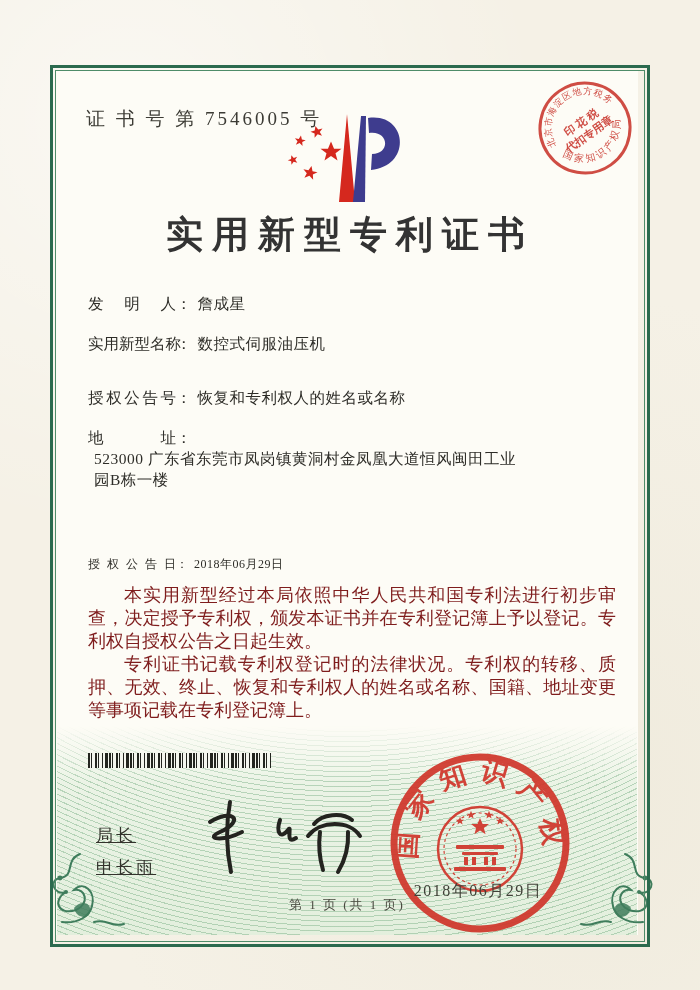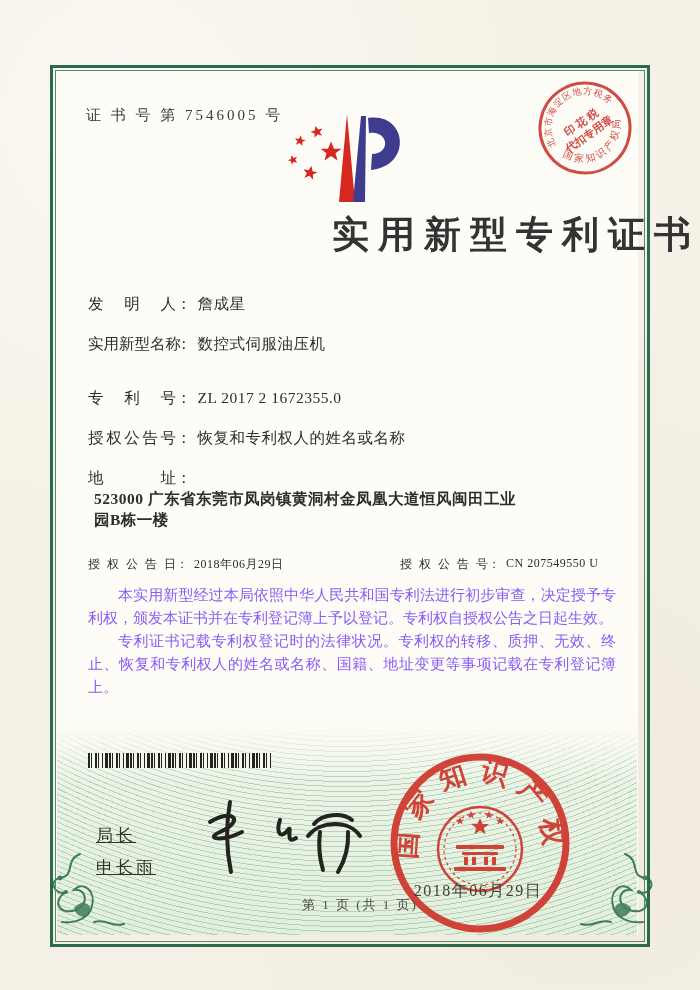--- a/index.html
+++ b/index.html
@@ -16,52 +16,52 @@
   .frame-outer{position:absolute;left:50px;top:65px;width:594px;height:876px;border:3px solid #2b6a4e;}
   .frame-inner{position:absolute;left:2px;top:2px;right:2px;bottom:2px;border:1px solid #4e8c69;}
   .pattern{
     position:absolute;left:57px;top:726px;width:580px;height:209px;
     background:
       repeating-radial-gradient(circle at 50% -520px, rgba(96,160,112,.38) 0 1px, rgba(96,160,112,0) 1px 5px),
       linear-gradient(#eef5e9,#e3efdd);
     -webkit-mask-image:linear-gradient(to bottom, transparent 0, #000 55px);
             mask-image:linear-gradient(to bottom, transparent 0, #000 55px);
   }
-  .cert-no{position:absolute;left:86px;top:106px;font-size:15px;letter-spacing:3px;color:#3c3b35;}
+  .cert-no{position:absolute;left:86px;top:106px;font-size:19px;letter-spacing:3px;color:#3c3b35;}
   .logo{position:absolute;left:283px;top:110px;}
-  .title{position:absolute;left:0;width:700px;top:210px;text-align:right;
+  .title{position:absolute;left:0;width:700px;top:210px;text-align:center;
          font-size:37px;font-weight:bold;letter-spacing:9px;color:#333;}
   .fields{position:absolute;left:88px;top:293px;width:530px;font-size:15.5px;line-height:21px;}
   .frow{margin-bottom:19px;white-space:nowrap;}
   .frow.first{margin-bottom:33px;}
   .frow.addr{white-space:normal;margin-bottom:12px;}
   .flabel{display:inline-block;width:88px;text-align:justify;text-align-last:justify;vertical-align:top;}
   .fcolon{display:inline-block;vertical-align:top;}
   .fvalue{display:inline-block;margin-left:6px;vertical-align:top;letter-spacing:.5px;}
-  .fvalue.wrap{width:425px;white-space:normal;font-weight:bold;}
+  .fvalue.wrap{width:425px;white-space:normal;}
   .grant-row{position:absolute;left:88px;top:556px;width:530px;font-size:12px;white-space:nowrap;}
   .grant-right{position:absolute;left:312px;top:0;}
-  .paragraphs{position:absolute;left:88px;top:584px;width:528px;font-size:15px;line-height:23px;
-              text-align:justify;color:#8b5cf6;}
+  .paragraphs{position:absolute;left:88px;top:584px;width:528px;font-size:18px;line-height:23px;
+              text-align:justify;color:#7f1d1d;}
   .paragraphs p{margin:0;text-indent:2em;}
   .barcode{position:absolute;left:88px;top:753px;width:183px;height:15px;
     background:repeating-linear-gradient(90deg,
       #23251f 0 2px,#f4f6ee 2px 3px,#23251f 3px 4px,#f4f6ee 4px 7px,
       #23251f 7px 9px,#f4f6ee 9px 10px,#23251f 10px 11px,#f4f6ee 11px 14px,
       #23251f 14px 15px,#f4f6ee 15px 17px,#23251f 17px 20px,#f4f6ee 20px 21px);}
   .sign-block{position:absolute;left:96px;top:824px;font-size:17px;letter-spacing:3px;color:#33322c;}
   .sign-block div{margin-bottom:9px;text-decoration:underline;}
   .signature-svg{position:absolute;left:196px;top:790px;}
   .seal-main{position:absolute;left:385px;top:748px;opacity:.92;}
   .seal-tax{position:absolute;left:523px;top:66px;opacity:.88;}
   .flourish{position:absolute;}
   .flourish.left{left:50px;top:852px;}
   .flourish.right{left:570px;top:852px;transform:scaleX(-1);}
   .footer{position:absolute;left:50px;top:896px;width:594px;text-align:center;
-          font-size:13px;letter-spacing:2px;color:#4a4a40;padding-left:13px;}
+          font-size:13px;letter-spacing:2px;color:#4a4a40;}
   svg text{font-family:"Liberation Serif","DejaVu Serif",serif;}
 </style>
 </head>
 <body>
 
 <div class="inner-bg"></div>
 <div class="pattern"></div>
 
 <svg class="flourish left" width="85" height="82" viewBox="0 0 85 82">
   <g fill="none" stroke="#3f7d5c" stroke-width="2" stroke-linecap="round">
@@ -115,33 +115,29 @@
 <div class="title">实用新型专利证书</div>
 
 <div class="fields">
   <div class="frow">
     <span class="flabel">发明人</span><span class="fcolon">：</span><span class="fvalue">詹成星</span>
   </div>
   <div class="frow first">
     <span class="flabel">实用新型名称</span><span class="fcolon">：</span><span class="fvalue">数控式伺服油压机</span>
   </div>
   <div class="frow">
-    <span class="flabel">专利号</span><span class="fcolon">：</span><span class="fvalue">ZL 2017 2 1672355.0</span>
-  </div>
-  <div class="frow">
     <span class="flabel">授权公告号</span><span class="fcolon">：</span><span class="fvalue">恢复和专利权人的姓名或名称</span>
   </div>
   <div class="frow addr">
     <span class="flabel">地址</span><span class="fcolon">：</span><span class="fvalue wrap">523000 广东省东莞市凤岗镇黄洞村金凤凰大道恒风闽田工业园B栋一楼</span>
   </div>
 </div>
 
 <div class="grant-row">
   <span><span class="flabel">授权公告日</span><span class="fcolon">：</span><span class="fvalue">2018年06月29日</span></span>
-  <span class="grant-right"><span class="flabel">授权公告号</span><span class="fcolon">：</span><span class="fvalue">CN 207549550 U</span></span>
 </div>
 
 <div class="paragraphs">
   <p>本实用新型经过本局依照中华人民共和国专利法进行初步审查，决定授予专利权，颁发本证书并在专利登记簿上予以登记。专利权自授权公告之日起生效。</p>
   <p>专利证书记载专利权登记时的法律状况。专利权的转移、质押、无效、终止、恢复和专利权人的姓名或名称、国籍、地址变更等事项记载在专利登记簿上。</p>
 </div>
 
 <div class="barcode"></div>
 
 <div class="sign-block">

